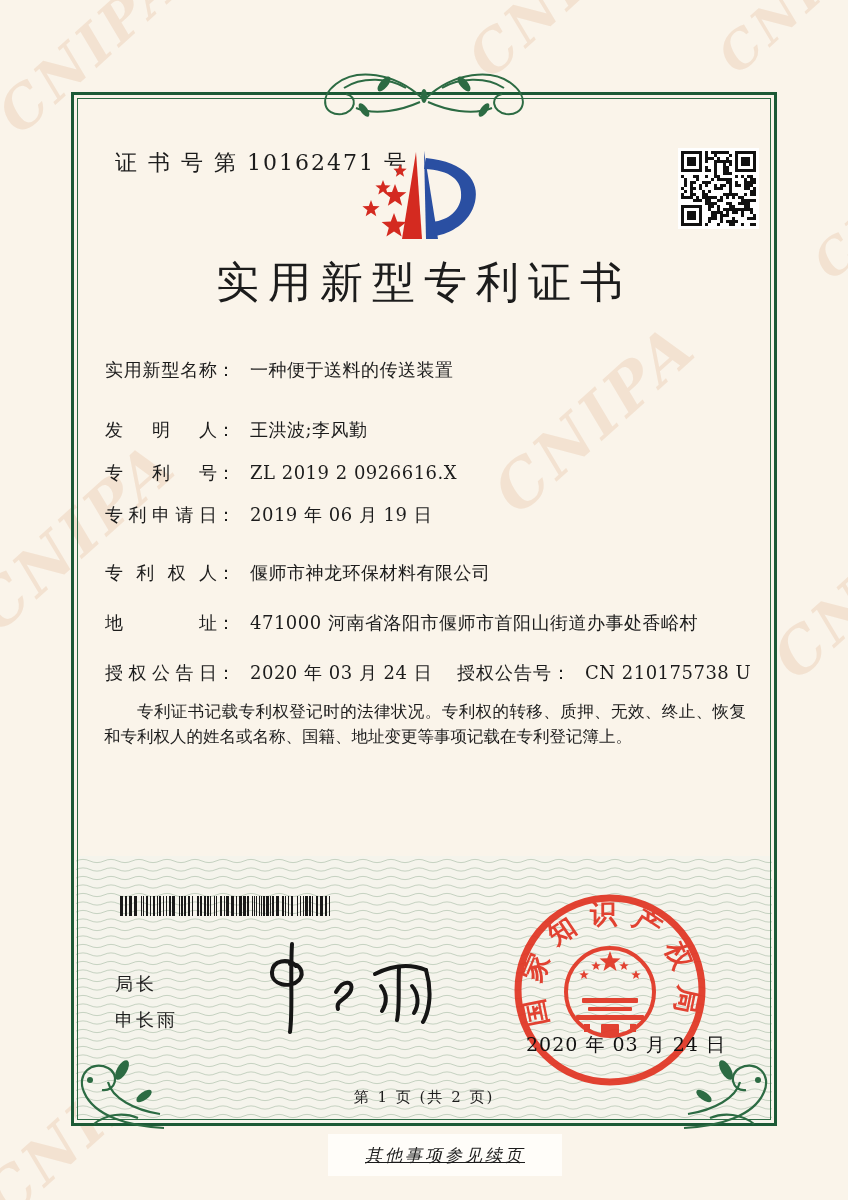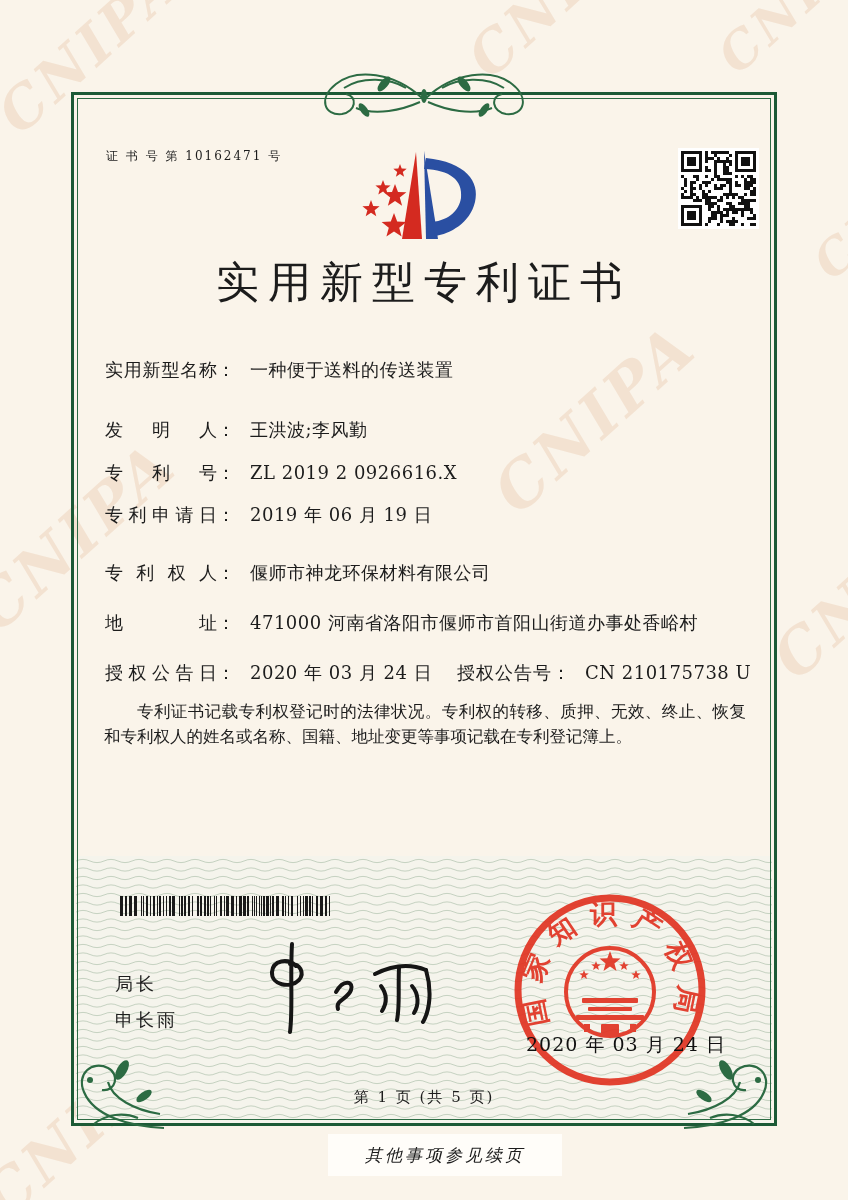--- a/index.html
+++ b/index.html
@@ -9,21 +9,21 @@
   .wm{position:absolute;z-index:1;color:#f3e2d1;font-weight:bold;font-style:italic;
       transform:rotate(-42deg);letter-spacing:4px;user-select:none;}
   
   #waves{position:absolute;left:76px;top:856px;z-index:2;}
   
   .frame-outer{position:absolute;left:71px;top:92px;width:706px;height:1034px;
                border:3px solid #1c5a36;z-index:3;box-sizing:border-box;}
   .frame-inner{position:absolute;left:3px;top:3px;right:3px;bottom:3px;border:1px solid #2c6b43;}
   .ornament{position:absolute;z-index:4;}
   
-  .cert-no{position:absolute;left:106px;top:148px;font-size:12px;letter-spacing:2px;z-index:5;}
+  .cert-no{position:absolute;left:115px;top:148px;font-size:22px;letter-spacing:2px;z-index:5;}
   #logo{position:absolute;left:338px;top:138px;z-index:5;}
   #qr{position:absolute;left:678px;top:148px;z-index:5;background:#ffffff;padding:3px;}
   .title{position:absolute;left:0;top:254px;width:848px;text-align:center;font-size:43px;
          font-weight:normal;letter-spacing:9px;z-index:5;}
   .frow{position:absolute;left:105px;width:660px;font-size:18px;z-index:5;white-space:nowrap;}
   .flabel{display:inline-block;width:112px;text-align:justify;text-align-last:justify;vertical-align:top;}
   .fcolon{display:inline-block;margin:0 2px 0 0;}
   .fvalue{display:inline-block;margin-left:13px;letter-spacing:.5px;}
   .pair2{position:absolute;left:352px;top:0;white-space:nowrap;}
   .pair2 .flabel{width:auto;letter-spacing:1px;}
@@ -34,21 +34,21 @@
   .official{position:absolute;left:115px;top:972px;z-index:5;
             font-family:Liberation Sans, sans-serif;font-size:18px;letter-spacing:3px;}
   .official div{margin-bottom:12px;}
   #autograph{position:absolute;left:240px;top:938px;z-index:6;}
   #seal{position:absolute;left:500px;top:880px;z-index:6;opacity:.92;}
   .seal-date{position:absolute;left:526px;top:1032px;z-index:7;font-size:19px;letter-spacing:1px;color:#111;}
   .page-indicator{position:absolute;left:0;top:1088px;width:848px;text-align:center;font-size:15px;
                   letter-spacing:2px;z-index:5;}
   .note-box{position:absolute;left:328px;top:1134px;width:234px;height:42px;background:#fffdf9;
             z-index:5;display:flex;align-items:center;justify-content:center;font-size:17px;
-            letter-spacing:3px;font-style:italic;}
+            letter-spacing:3px;font-style:italic;text-decoration:underline;}
 </style>
 </head>
 <body>
 
 <div class="page">
 
   <div class="wm" style="left:-22px;top:14px;font-size:56px;">CNIPA</div>
   <div class="wm" style="left:448px;top:-42px;font-size:56px;">CNIPA</div>
   <div class="wm" style="left:700px;top:-34px;font-size:50px;">CNIPA</div>
   <div class="wm" style="left:-48px;top:500px;font-size:62px;">CNIPA</div>
@@ -599,16 +599,16 @@
       <rect x="82" y="118" width="56" height="5" rx="1"></rect>
       <rect x="88" y="127" width="44" height="4" rx="1"></rect>
       <rect x="76" y="135" width="68" height="5" rx="1"></rect>
       <rect x="101" y="144" width="18" height="10" rx="1"></rect>
       <rect x="84" y="144" width="6" height="8"></rect>
       <rect x="130" y="144" width="6" height="8"></rect>
     </g>
   </svg>
   <div class="seal-date">2020 年 03 月 24 日</div>
 
-  <div class="page-indicator">第 1 页 (共 5 页)</div>
+  <div class="page-indicator">第 1 页 (共 2 页)</div>
   <div class="note-box">其他事项参见续页</div>
 
 </div>
 
 </body></html>

